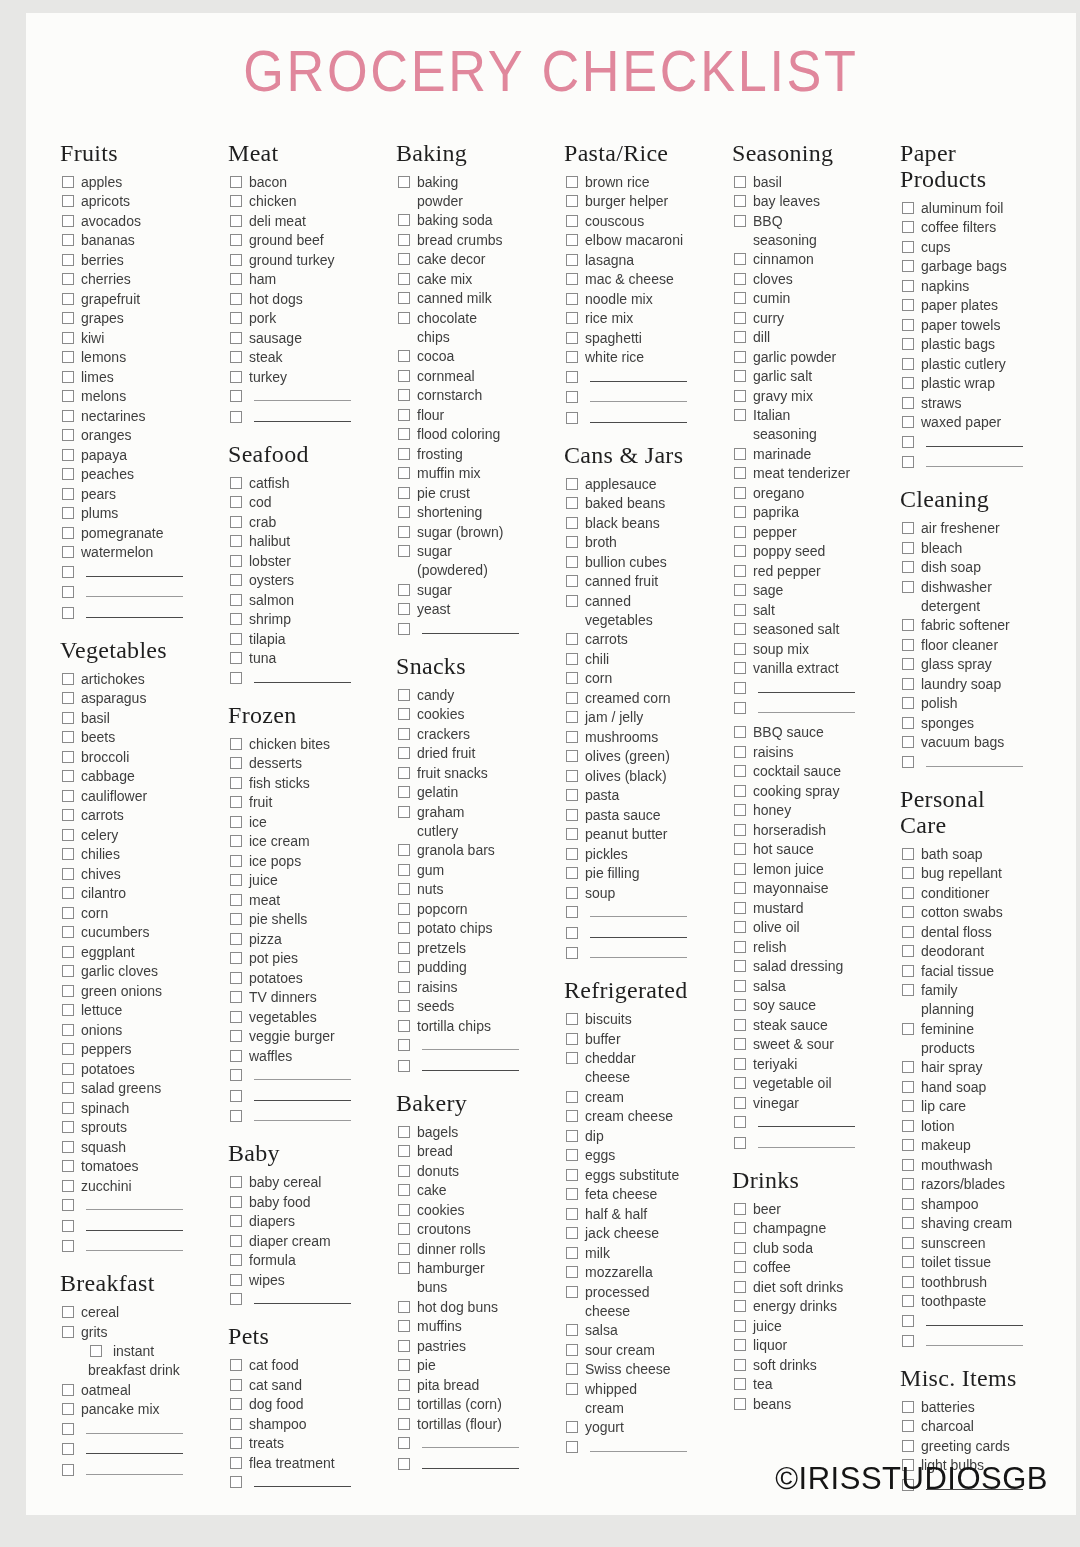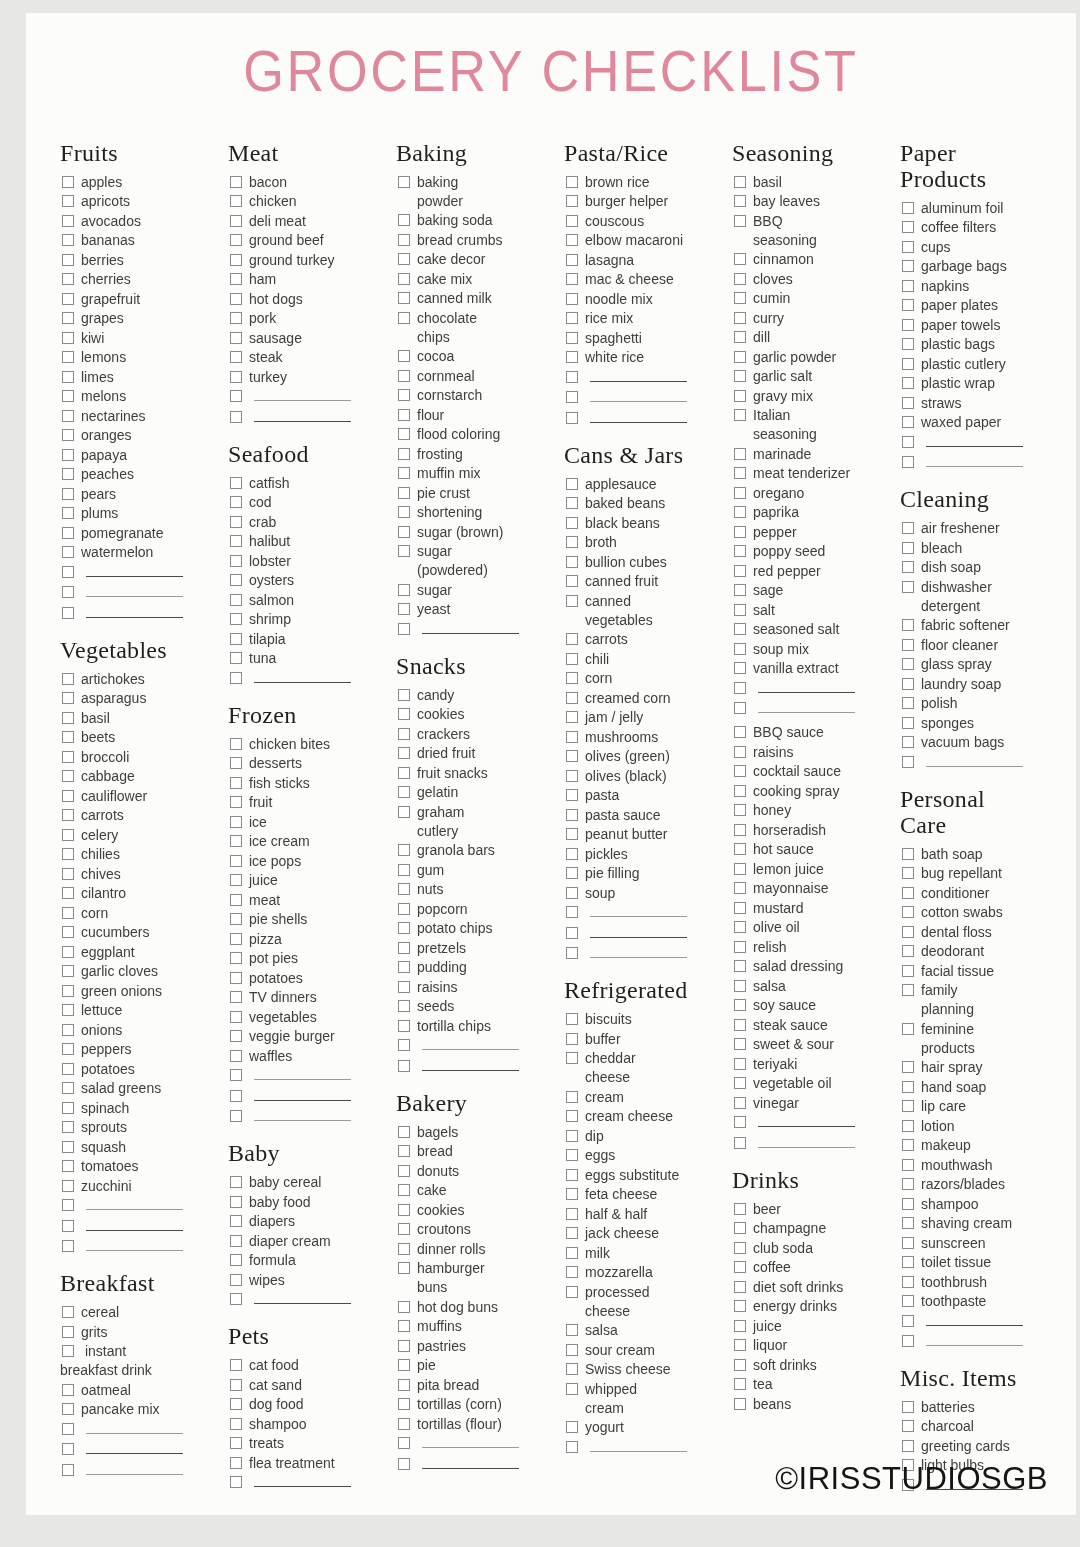--- a/index.html
+++ b/index.html
@@ -54,21 +54,21 @@
     margin:0.5px 0;
   }
   .checkbox {
     width:10px; height:10px;
     border:1.5px solid #8a8a8a;
     background:#fff;
     margin:3px 7px 0 2px;
     flex:0 0 auto;
   }
   .label { white-space:pre-line; }
-  .item.outdent { display:block; }
+  .item.outdent { display:block;margin-left:28px; }
   .item.outdent .checkbox { display:inline-block; vertical-align:-1px; }
   .item.outdent .label { display:inline; }
   .item.blank { height:20px; }
   .blank-line {
     display:inline-block;
     width:97px;
     height:13px;
     margin-left:5px;
     border-bottom:1.6px solid #4a4a4a;
   }

